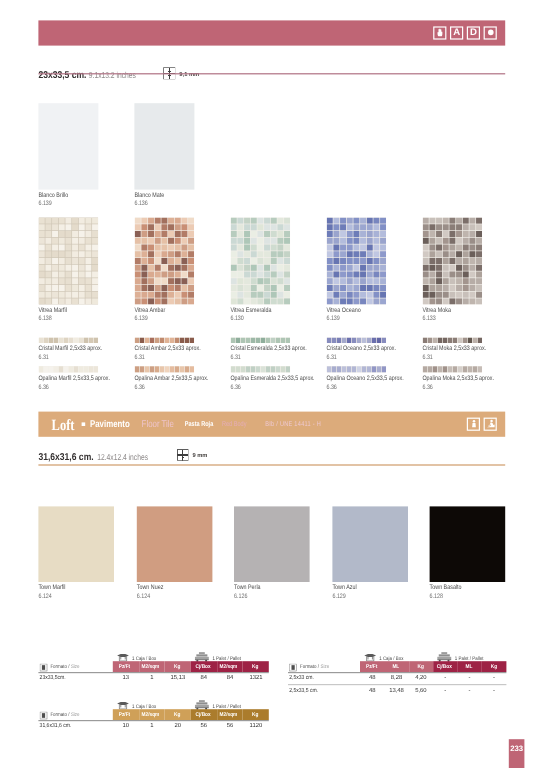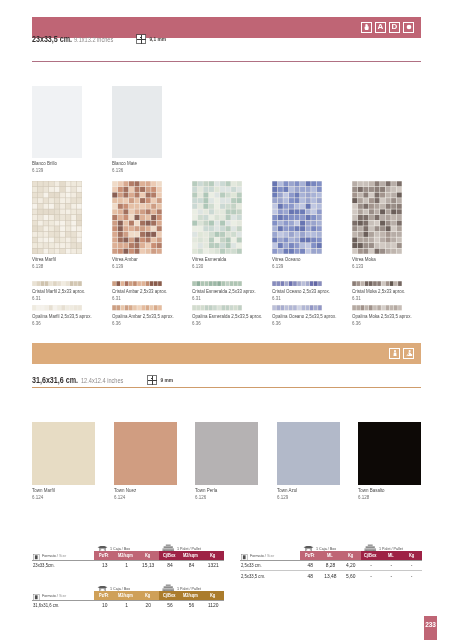--- a/index.html
+++ b/index.html
@@ -74,21 +74,21 @@
         <span class="ico">
           <span class="ltr">D</span>
         </span>
         <span class="ico">
           <svg viewBox="0 0 10 10" width="8" height="8">
             <circle cx="5" cy="5" r="2.9" fill="#fff"></circle>
           </svg>
         </span>
       </span>
     </div>
-    <div class="sizerow" style="top:32px">
+    <div class="sizerow" style="top:55px">
       <span class="cm"><span class="cond2">23x33,5 cm.</span></span>
       <span class="inch"><span class="cond3">9.1x13.2 inches</span></span>
       <span class="thickwrap">
         <span><svg viewBox="0 0 24 24" width="10.5" height="10.5" shape-rendering="crispEdges">
             <rect x="1.5" y="1.5" width="21" height="21" fill="#fff" stroke="#3d3d3d" stroke-width="1.6"></rect>
             <rect x="1.5" y="10.6" width="21" height="2.8" fill="#3d3d3d"></rect>
             <rect x="10.8" y="1.5" width="2.4" height="21" fill="#3d3d3d"></rect>
             <path d="M12 5.2 l-2.4 3.4 h4.8 z M12 18.8 l-2.4 -3.4 h4.8 z" fill="#3d3d3d"></path>
           </svg></span>
         <span class="mm">9,1 mm</span>
@@ -973,20 +973,29 @@
           <rect x="251.7" y="1.7" width="21.7" height="29.7" fill="#b5aaa3"></rect>
           <rect x="276.6" y="1.7" width="21.7" height="29.7" fill="#c6bdb7"></rect>
         </svg>
       </div>
       <div class="cap">
         <div>Opalina Moka 2,5x33,5 aprox.</div>
         <div class="ln2">6.36</div>
       </div>
     </div>
     <div class="band" style="top:343px;background:#dcab7b">
+      <div class="inner">
+        <span class="nm"><span class="cond">Loft</span></span>
+        <span class="bul"></span>
+        <span class="use-es"><span class="cond">Pavimento</span></span>
+        <span class="use-en"><span class="cond">Floor Tile</span></span>
+        <span class="body-es"><span class="cond">Pasta Roja</span></span>
+        <span class="body-en"><span class="cond">Red Body</span></span>
+        <span class="norm"><span class="cond">BIb / UNE 14411 - H</span></span>
+      </div>
       <span class="icons">
         <span class="ico">
           <svg viewBox="0 0 10 10" width="8" height="8">
             <circle cx="5" cy="2.6" r="1.35" fill="#fff"></circle>
             <path d="M3.5 4.5 h3 l.45 4.3 h-3.9 z" fill="#fff"></path>
           </svg>
         </span>
         <span class="ico">
           <svg viewBox="0 0 10 10" width="8" height="8">
             <path d="M1.0 8.8 L9.0 8.8 L9.0 6.0 Z" fill="#fff"></path>

